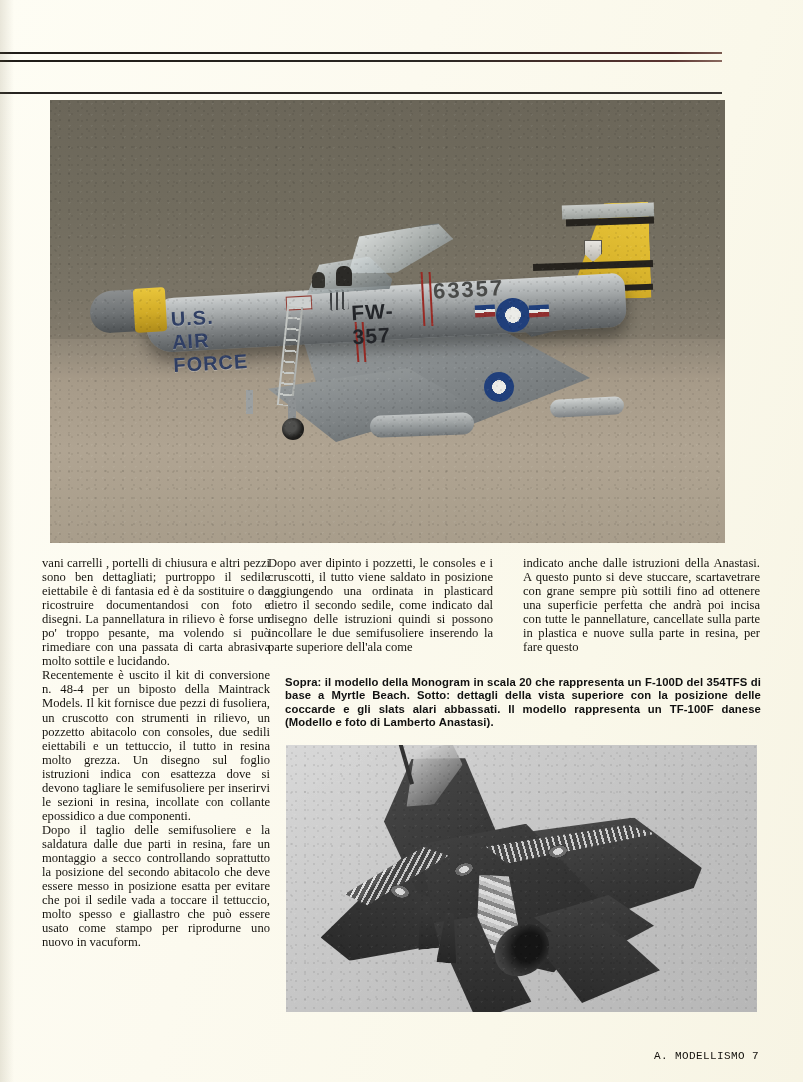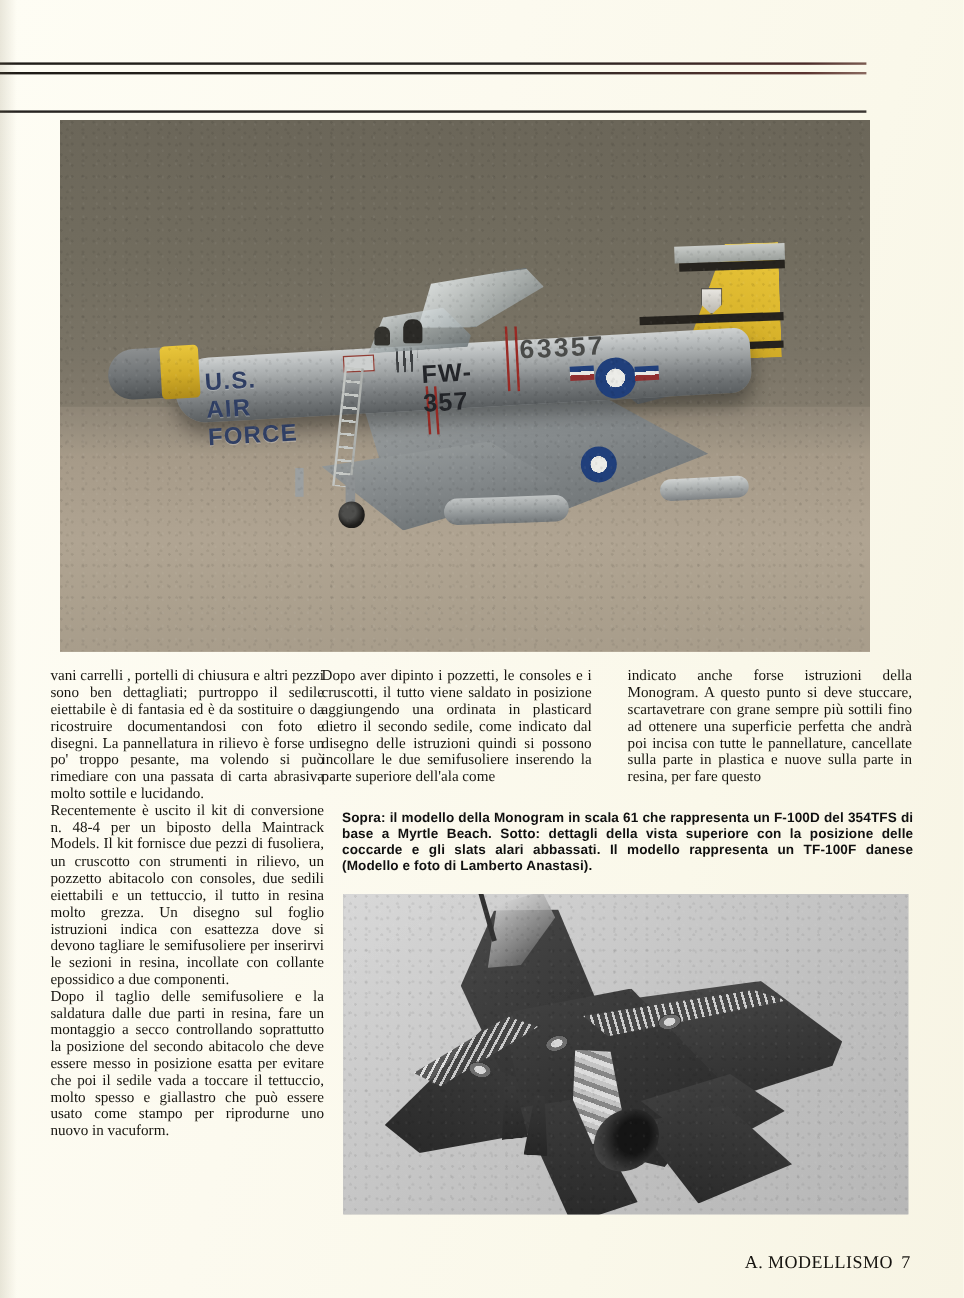--- a/index.html
+++ b/index.html
@@ -385,22 +385,22 @@
     font-size:11.3px;
     line-height:13.3px;
     letter-spacing:.1px;
     color:#101010;
     text-align: justify;
   }
 
   .footer {
     position:absolute;
     right:44px; bottom:20px;
-    font-family:Liberation Serif, serif;
-    font-size:15px;
+    font-family:Liberation Mono, monospace;
+    font-size:11px;
     letter-spacing:.4px;
     color:#15130f;
   }
   .footer .pg { margin-left:7px; }
 
   .edge-shadow {
     position:absolute; left:0; top:0; bottom:0; width:14px;
     background: linear-gradient(90deg, rgba(120,110,80,.16) 0%, rgba(255,255,255,0) 100%);
     pointer-events:none;
   }
@@ -469,25 +469,25 @@
   <div class="cols">
     <div class="col" id="col-1">
         <p>vani carrelli , portelli di chiusura e altri pezzi sono ben dettagliati; purtroppo il sedile eiettabile è di fantasia ed è da sostituire o da ricostruire documentandosi con foto e disegni. La pannellatura in rilievo è forse un po' troppo pesante, ma volendo si può rimediare con una passata di carta abrasiva molto sottile e lucidando.</p>
         <p>Recentemente è uscito il kit di conversione n. 48-4 per un biposto della Maintrack Models. Il kit fornisce due pezzi di fusoliera, un cruscotto con strumenti in rilievo, un pozzetto abitacolo con consoles, due sedili eiettabili e un tettuccio, il tutto in resina molto grezza. Un disegno sul foglio istruzioni indica con esattezza dove si devono tagliare le semifusoliere per inserirvi le sezioni in resina, incollate con collante epossidico a due componenti.</p>
         <p>Dopo il taglio delle semifusoliere e la saldatura dalle due parti in resina, fare un montaggio a secco controllando soprattutto la posizione del secondo abitacolo che deve essere messo in posizione esatta per evitare che poi il sedile vada a toccare il tettuccio, molto spesso e giallastro che può essere usato come stampo per riprodurne uno nuovo in vacuform.</p>
       </div>
     <div class="col" id="col-2">
         <p>Dopo aver dipinto i pozzetti, le consoles e i cruscotti, il tutto viene saldato in posizione aggiungendo una ordinata in plasticard dietro il secondo sedile, come indicato dal disegno delle istruzioni quindi si possono incollare le due semifusoliere inserendo la parte superiore dell'ala come</p>
       </div>
     <div class="col" id="col-3">
-        <p>indicato anche forse istruzioni della Monogram. A questo punto si deve stuccare, scartavetrare con grane sempre più sottili fino ad ottenere una superficie perfetta che andrà poi incisa con tutte le pannellature, cancellate sulla parte in plastica e nuove sulla parte in resina, per fare questo</p>
+        <p>indicato anche dalle istruzioni della Anastasi. A questo punto si deve stuccare, scartavetrare con grane sempre più sottili fino ad ottenere una superficie perfetta che andrà poi incisa con tutte le pannellature, cancellate sulla parte in plastica e nuove sulla parte in resina, per fare questo</p>
       </div>
   </div>
 
-  <div class="caption">Sopra: il modello della Monogram in scala 61 che rappresenta un F-100D del 354TFS di base a Myrtle Beach. Sotto: dettagli della vista superiore con la posizione delle coccarde e gli slats alari abbassati. Il modello rappresenta un TF-100F danese (Modello e foto di Lamberto Anastasi).</div>
+  <div class="caption">Sopra: il modello della Monogram in scala 20 che rappresenta un F-100D del 354TFS di base a Myrtle Beach. Sotto: dettagli della vista superiore con la posizione delle coccarde e gli slats alari abbassati. Il modello rappresenta un TF-100F danese (Modello e foto di Lamberto Anastasi).</div>
 
   <div class="photo" id="photo-bottom">
     <div class="bg2"></div>
     <div class="b-wing-r"></div>
     <div class="b-wing-l"></div>
     <div class="b-fuse"></div>
     <div class="b-body"></div>
     <div class="b-slat-r"></div>
     <div class="b-slat-l"></div>
     <div class="b-tail-h1"></div>

